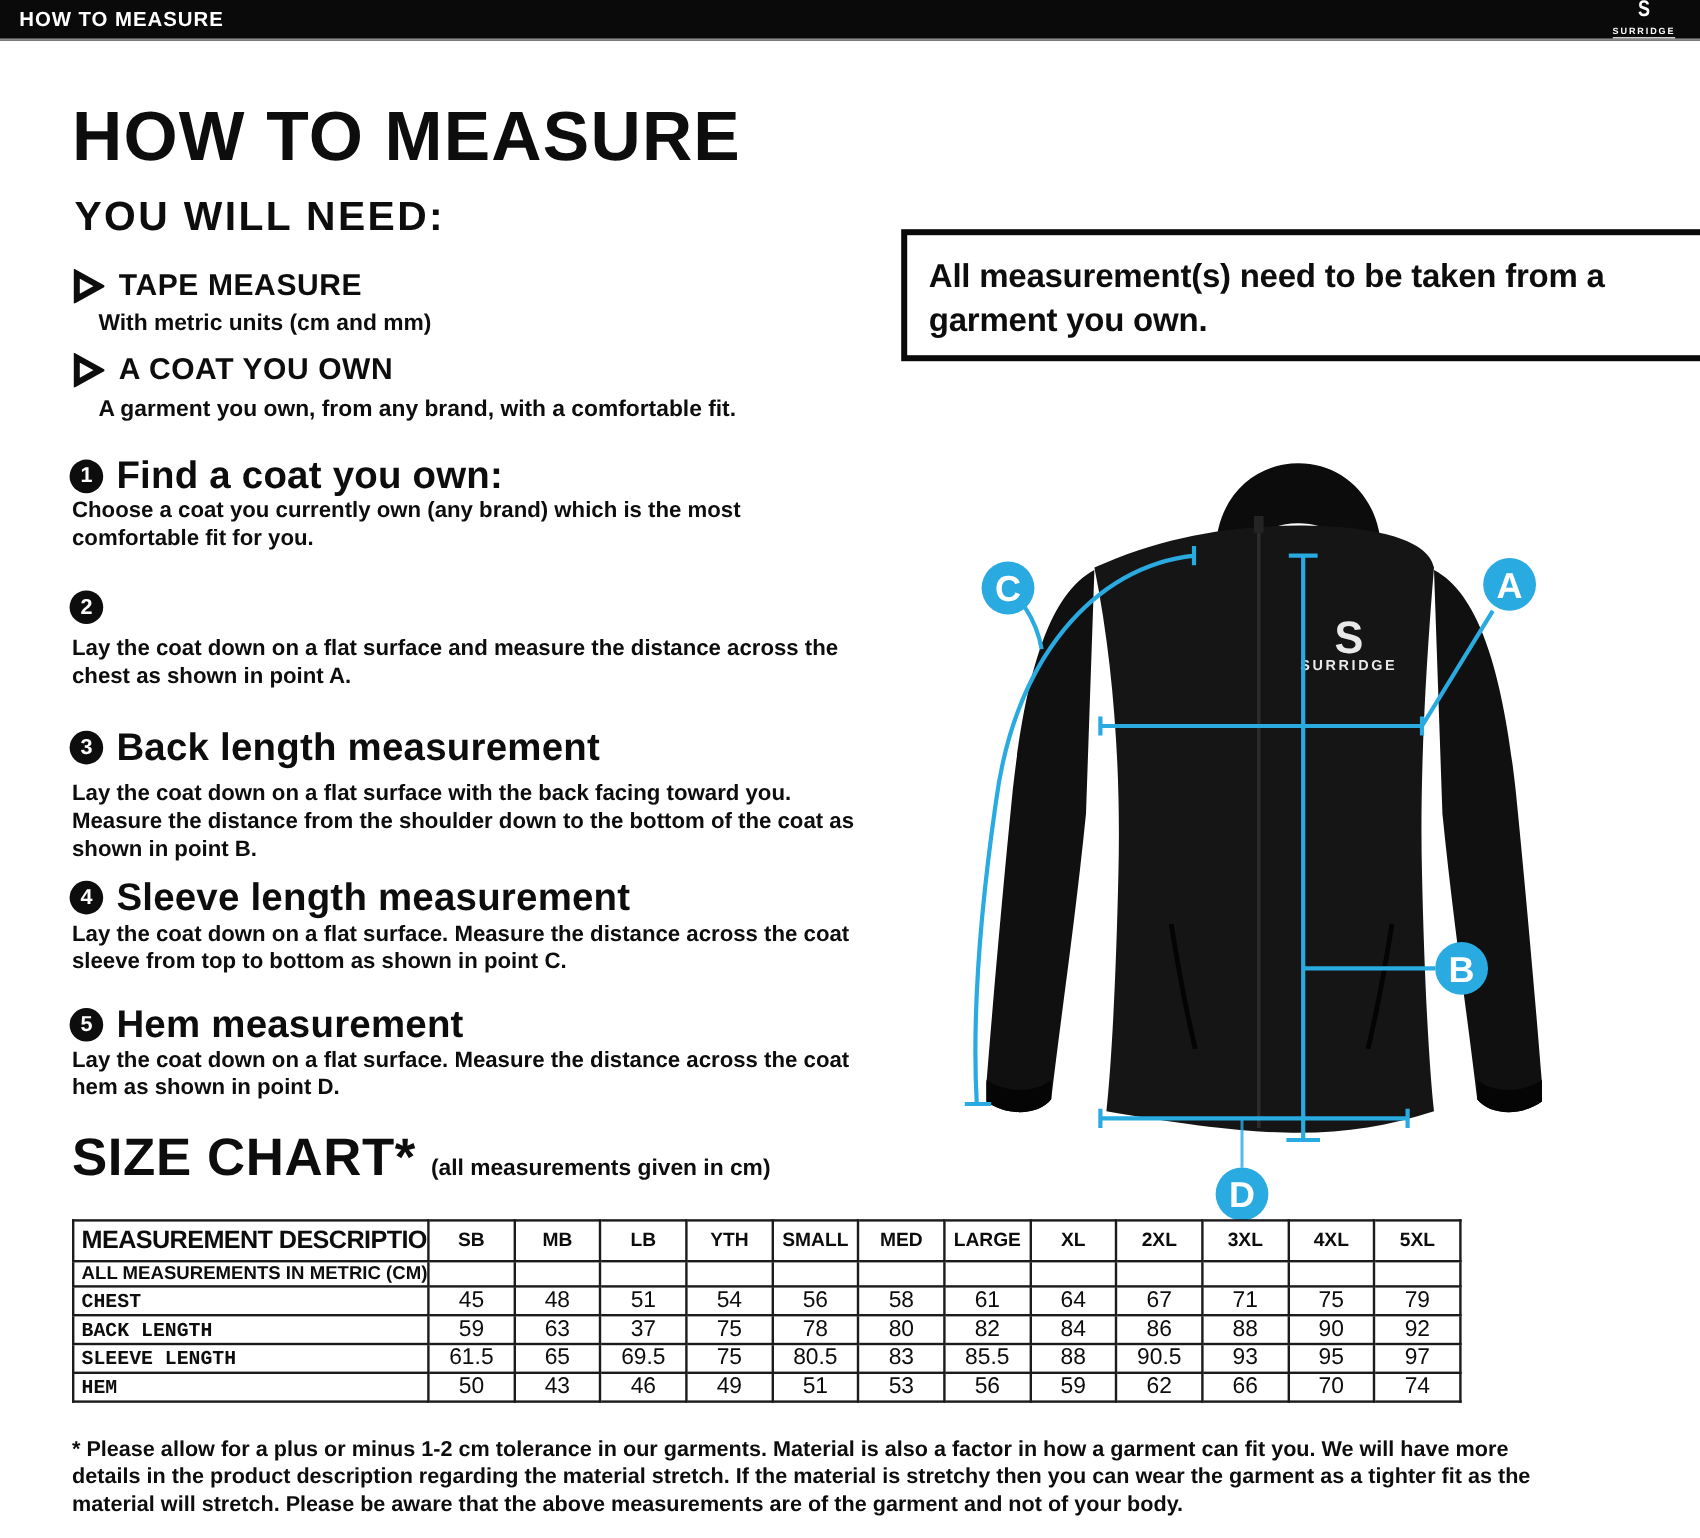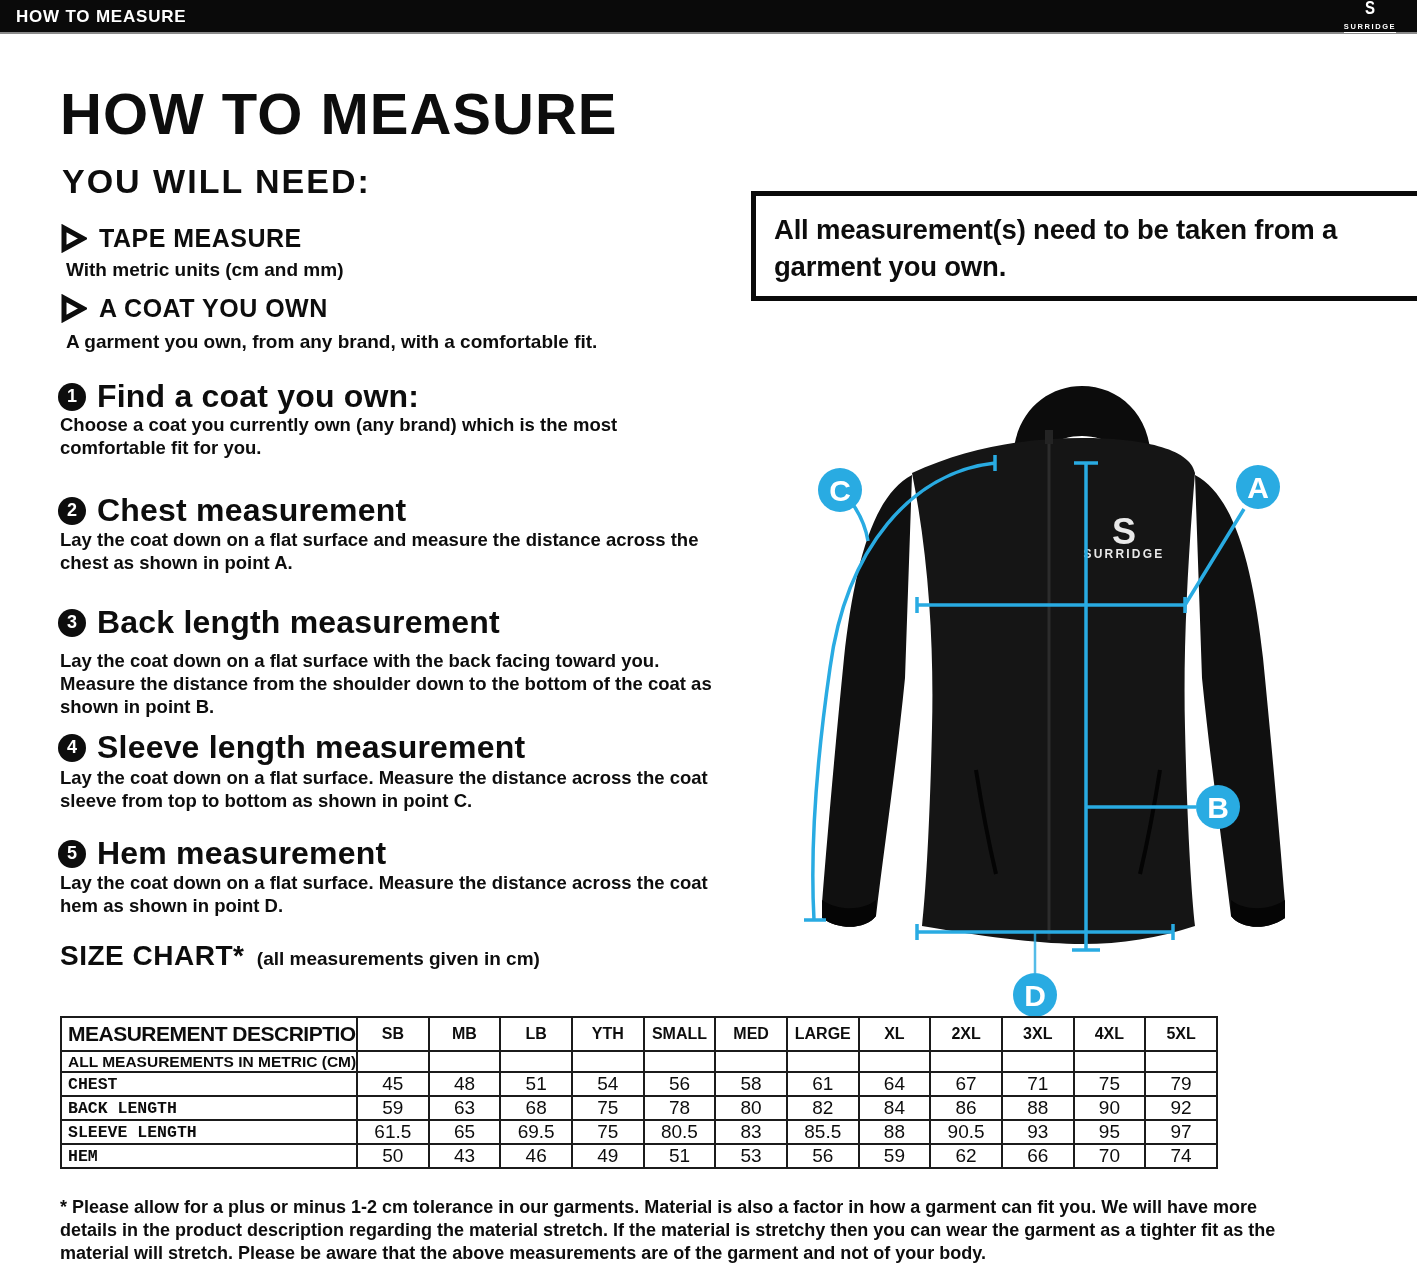--- a/index.html
+++ b/index.html
@@ -18,38 +18,38 @@
   .topbar-logo .word { font-size:7.5px; font-weight:bold; letter-spacing:1.6px;
     border-bottom:1px solid #fff; padding-bottom:1px; display:inline-block; }
 
   
   .page-title { left:60px; top:80px; font-size:58px; font-weight:bold; letter-spacing:1px; }
   .ywn { left:62px; top:162px; font-size:34px; font-weight:bold; letter-spacing:2px; }
 
   
   .need-row { display:flex; align-items:center; gap:12px; }
   .need-label { font-size:25px; font-weight:bold; letter-spacing:.5px; }
-  .need-desc { font-size:19px; font-weight:bold; }
+  .need-desc { font-size:19px; font-weight:bold;margin-left:16px; }
 
   
   .step-head { display:flex; align-items:center; gap:11px; }
   .step-badge { width:28px; height:28px; border-radius:50%; background:#0d0d0d; color:#fff;
     font-size:18px; font-weight:bold; display:flex; align-items:center; justify-content:center;
     flex:0 0 28px; }
   .step-title { font-size:32px; font-weight:bold; letter-spacing:.2px; }
   .step-body { font-size:18.5px; font-weight:bold; line-height:23px; width:665px; }
 
   
   .note-box { left:751px; top:191px; width:680px; height:110px; border:5px solid #0a0a0a;
     padding:15px 18px; }
   .note-box p { font-size:27.5px; font-weight:bold; line-height:37px; letter-spacing:-.2px; }
 
   
   .sc-head { left:60px; top:940px; }
-  .sc-title { font-size:28px; font-weight:bold; letter-spacing:.5px; display:inline; }
+  .sc-title { font-size:44px; font-weight:bold; letter-spacing:.5px; display:inline; }
   .sc-sub { font-size:19px; font-weight:bold; margin-left:8px; }
 
   table.size-chart { left:60px; top:1016px; position:absolute; border-collapse:collapse;
     width:1158px; table-layout:fixed; }
   .size-chart th, .size-chart td { border:2px solid #1b1b1b; text-align:center;
     overflow:hidden; white-space:nowrap; }
   .size-chart col.c-desc { width:296px; }
   .size-chart th { font-size:16px; height:34px; font-weight:bold;text-align:center; }
   .size-chart th.desc, .size-chart td.desc { text-align:left; padding-left:6px; }
   .size-chart th.desc { font-size:21px; letter-spacing:-.5px; }
@@ -96,21 +96,20 @@
 <p class="abs need-desc" style="left:66px; top:331px;">A garment you own, from any brand, with a comfortable fit.</p>
 
 <div class="abs step-head" style="left:58px; top:378px;">
   <span class="step-badge">1</span>
   <span class="step-title">Find a coat you own:</span>
 </div>
 <p class="abs step-body" style="left:60px; top:413px;">Choose a coat you currently own (any brand) which is the most comfortable fit for you.</p>
 
 <div class="abs step-head" style="left:58px; top:492px;">
   <span class="step-badge">2</span>
-  <span class="step-title">Chest measurement</span>
 </div>
 <p class="abs step-body" style="left:60px; top:528px;">Lay the coat down on a flat surface and measure the distance across the chest as shown in point A.</p>
 
 <div class="abs step-head" style="left:58px; top:604px;">
   <span class="step-badge">3</span>
   <span class="step-title">Back length measurement</span>
 </div>
 <p class="abs step-body" style="left:60px; top:649px;">Lay the coat down on a flat surface with the back facing toward you. Measure the distance from the shoulder down to the bottom of the coat as shown in point B.</p>
 
 <div class="abs step-head" style="left:58px; top:729px;">
@@ -232,21 +231,21 @@
     <td>64</td>
     <td>67</td>
     <td>71</td>
     <td>75</td>
     <td>79</td>
   </tr>
   <tr class="data">
     <td class="desc">BACK LENGTH</td>
     <td>59</td>
     <td>63</td>
-    <td>68</td>
+    <td>37</td>
     <td>75</td>
     <td>78</td>
     <td>80</td>
     <td>82</td>
     <td>84</td>
     <td>86</td>
     <td>88</td>
     <td>90</td>
     <td>92</td>
   </tr>

